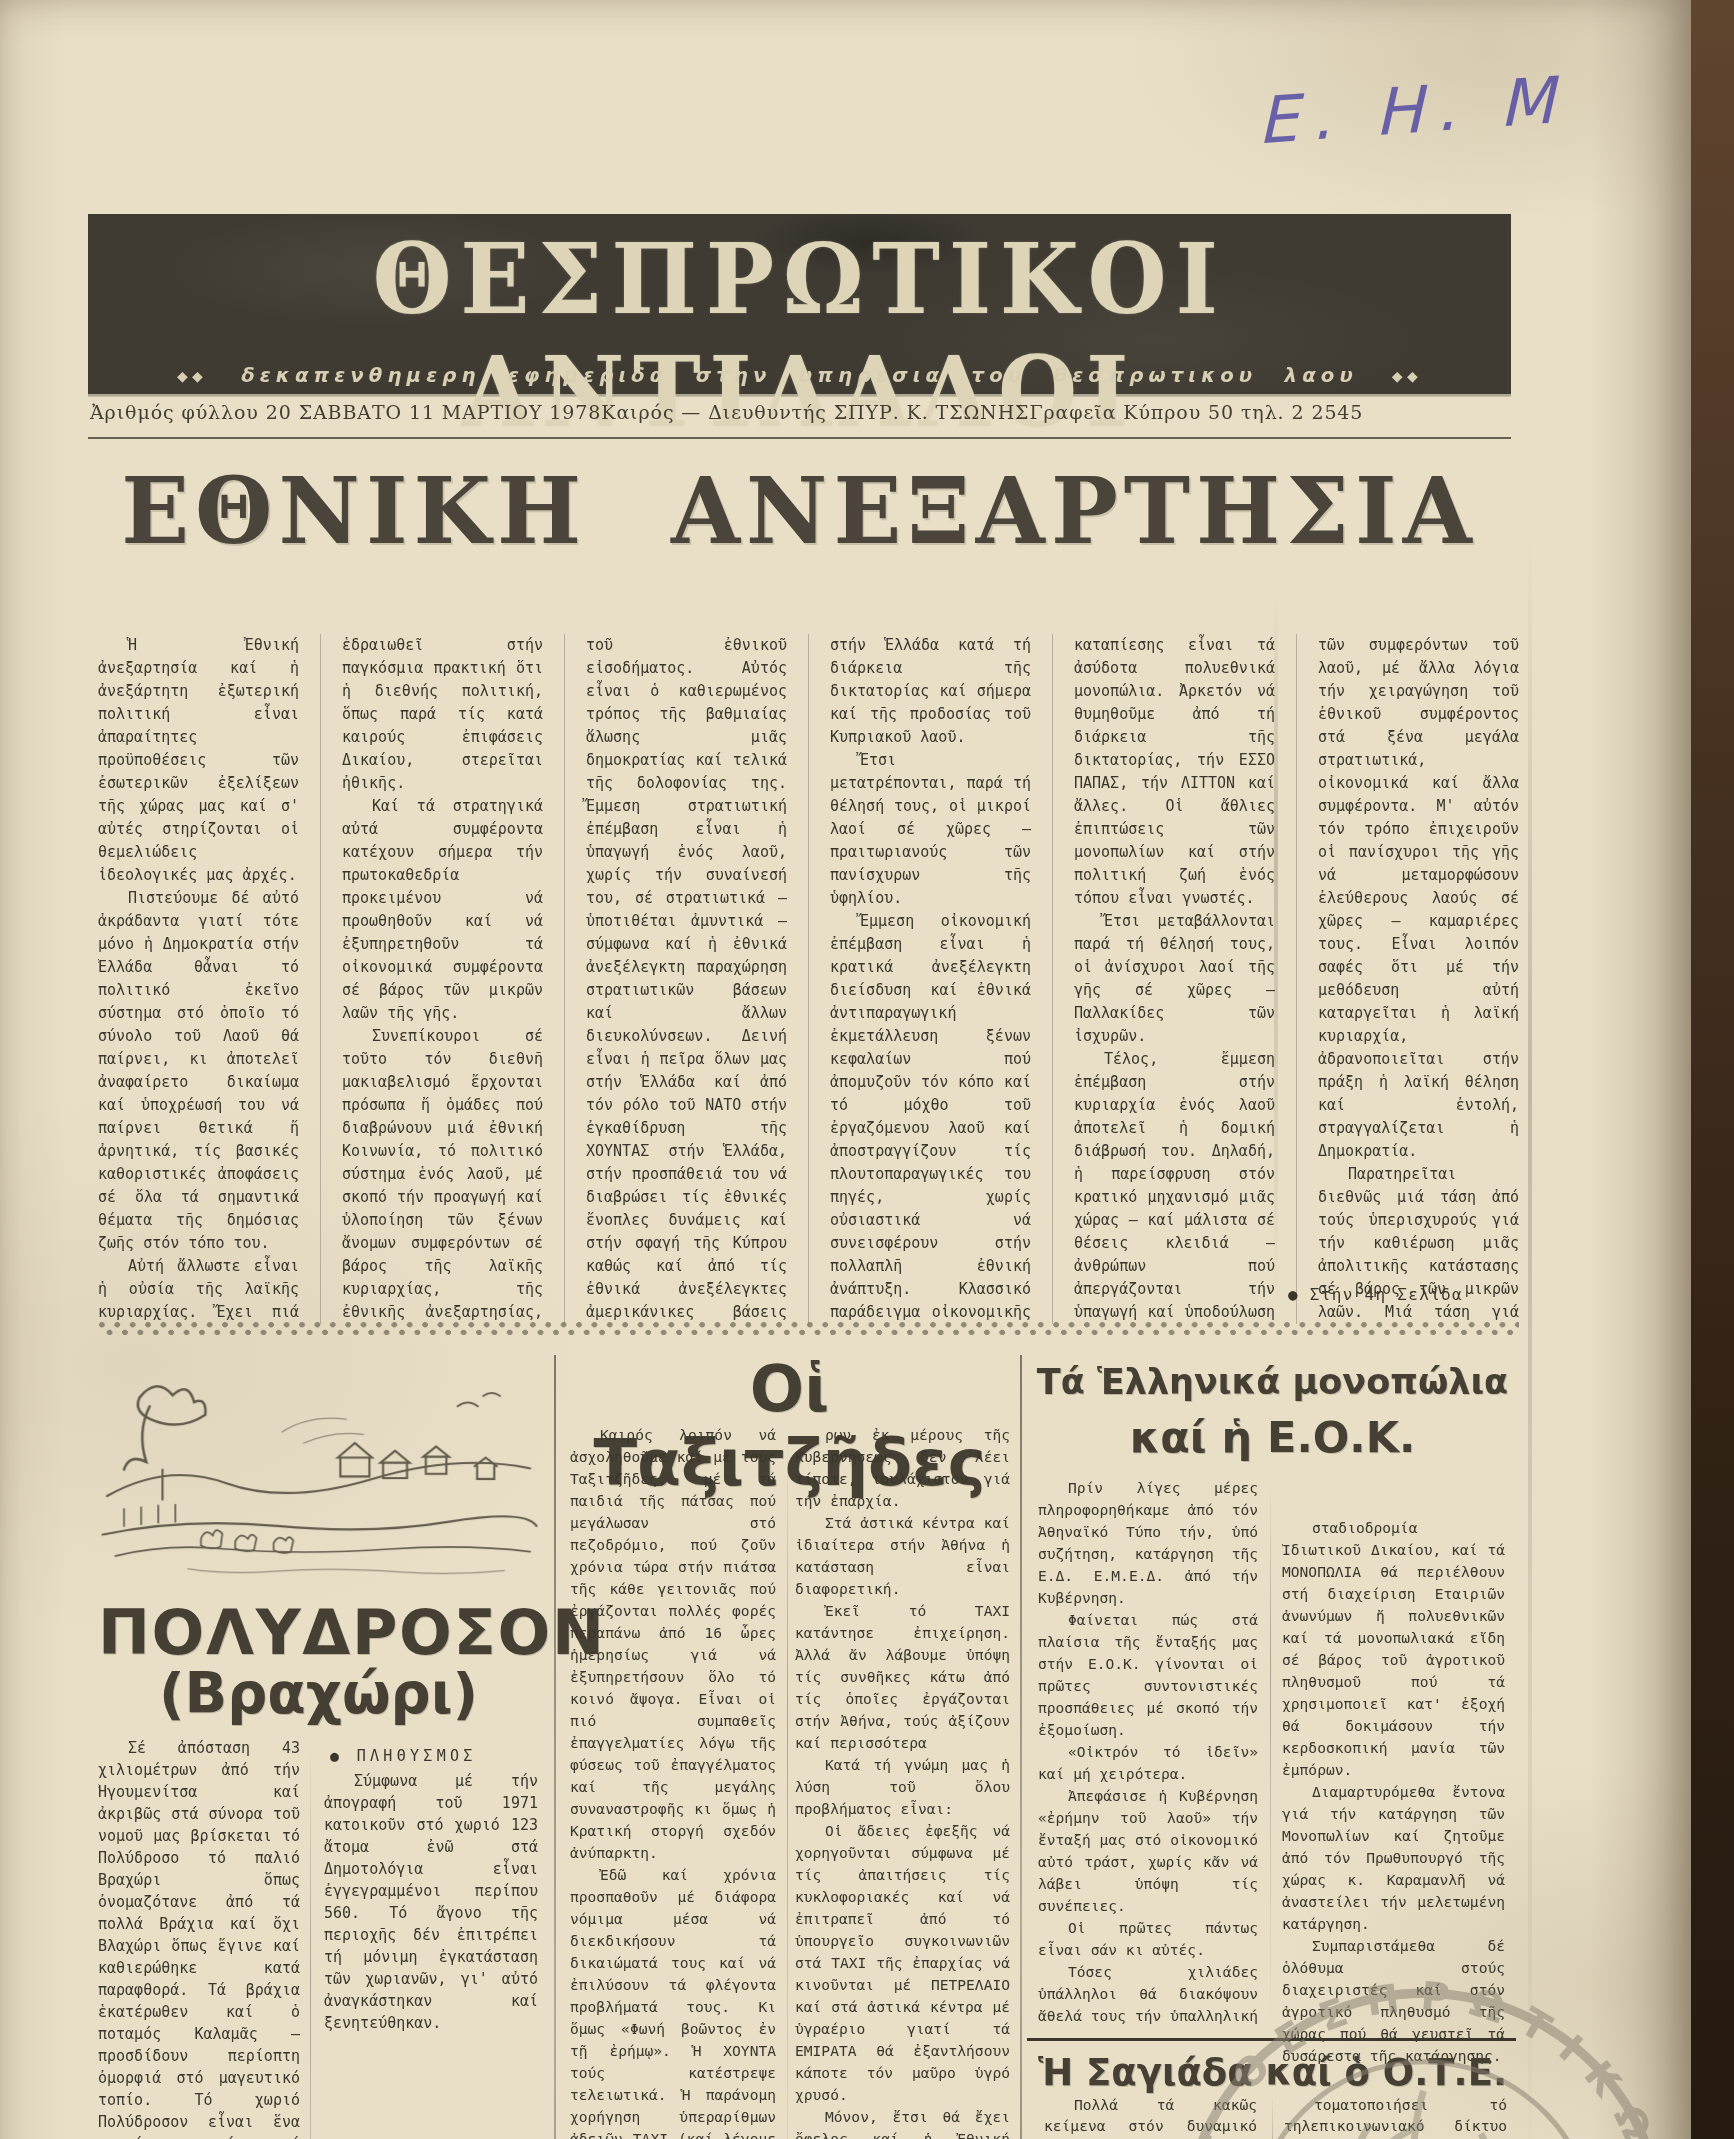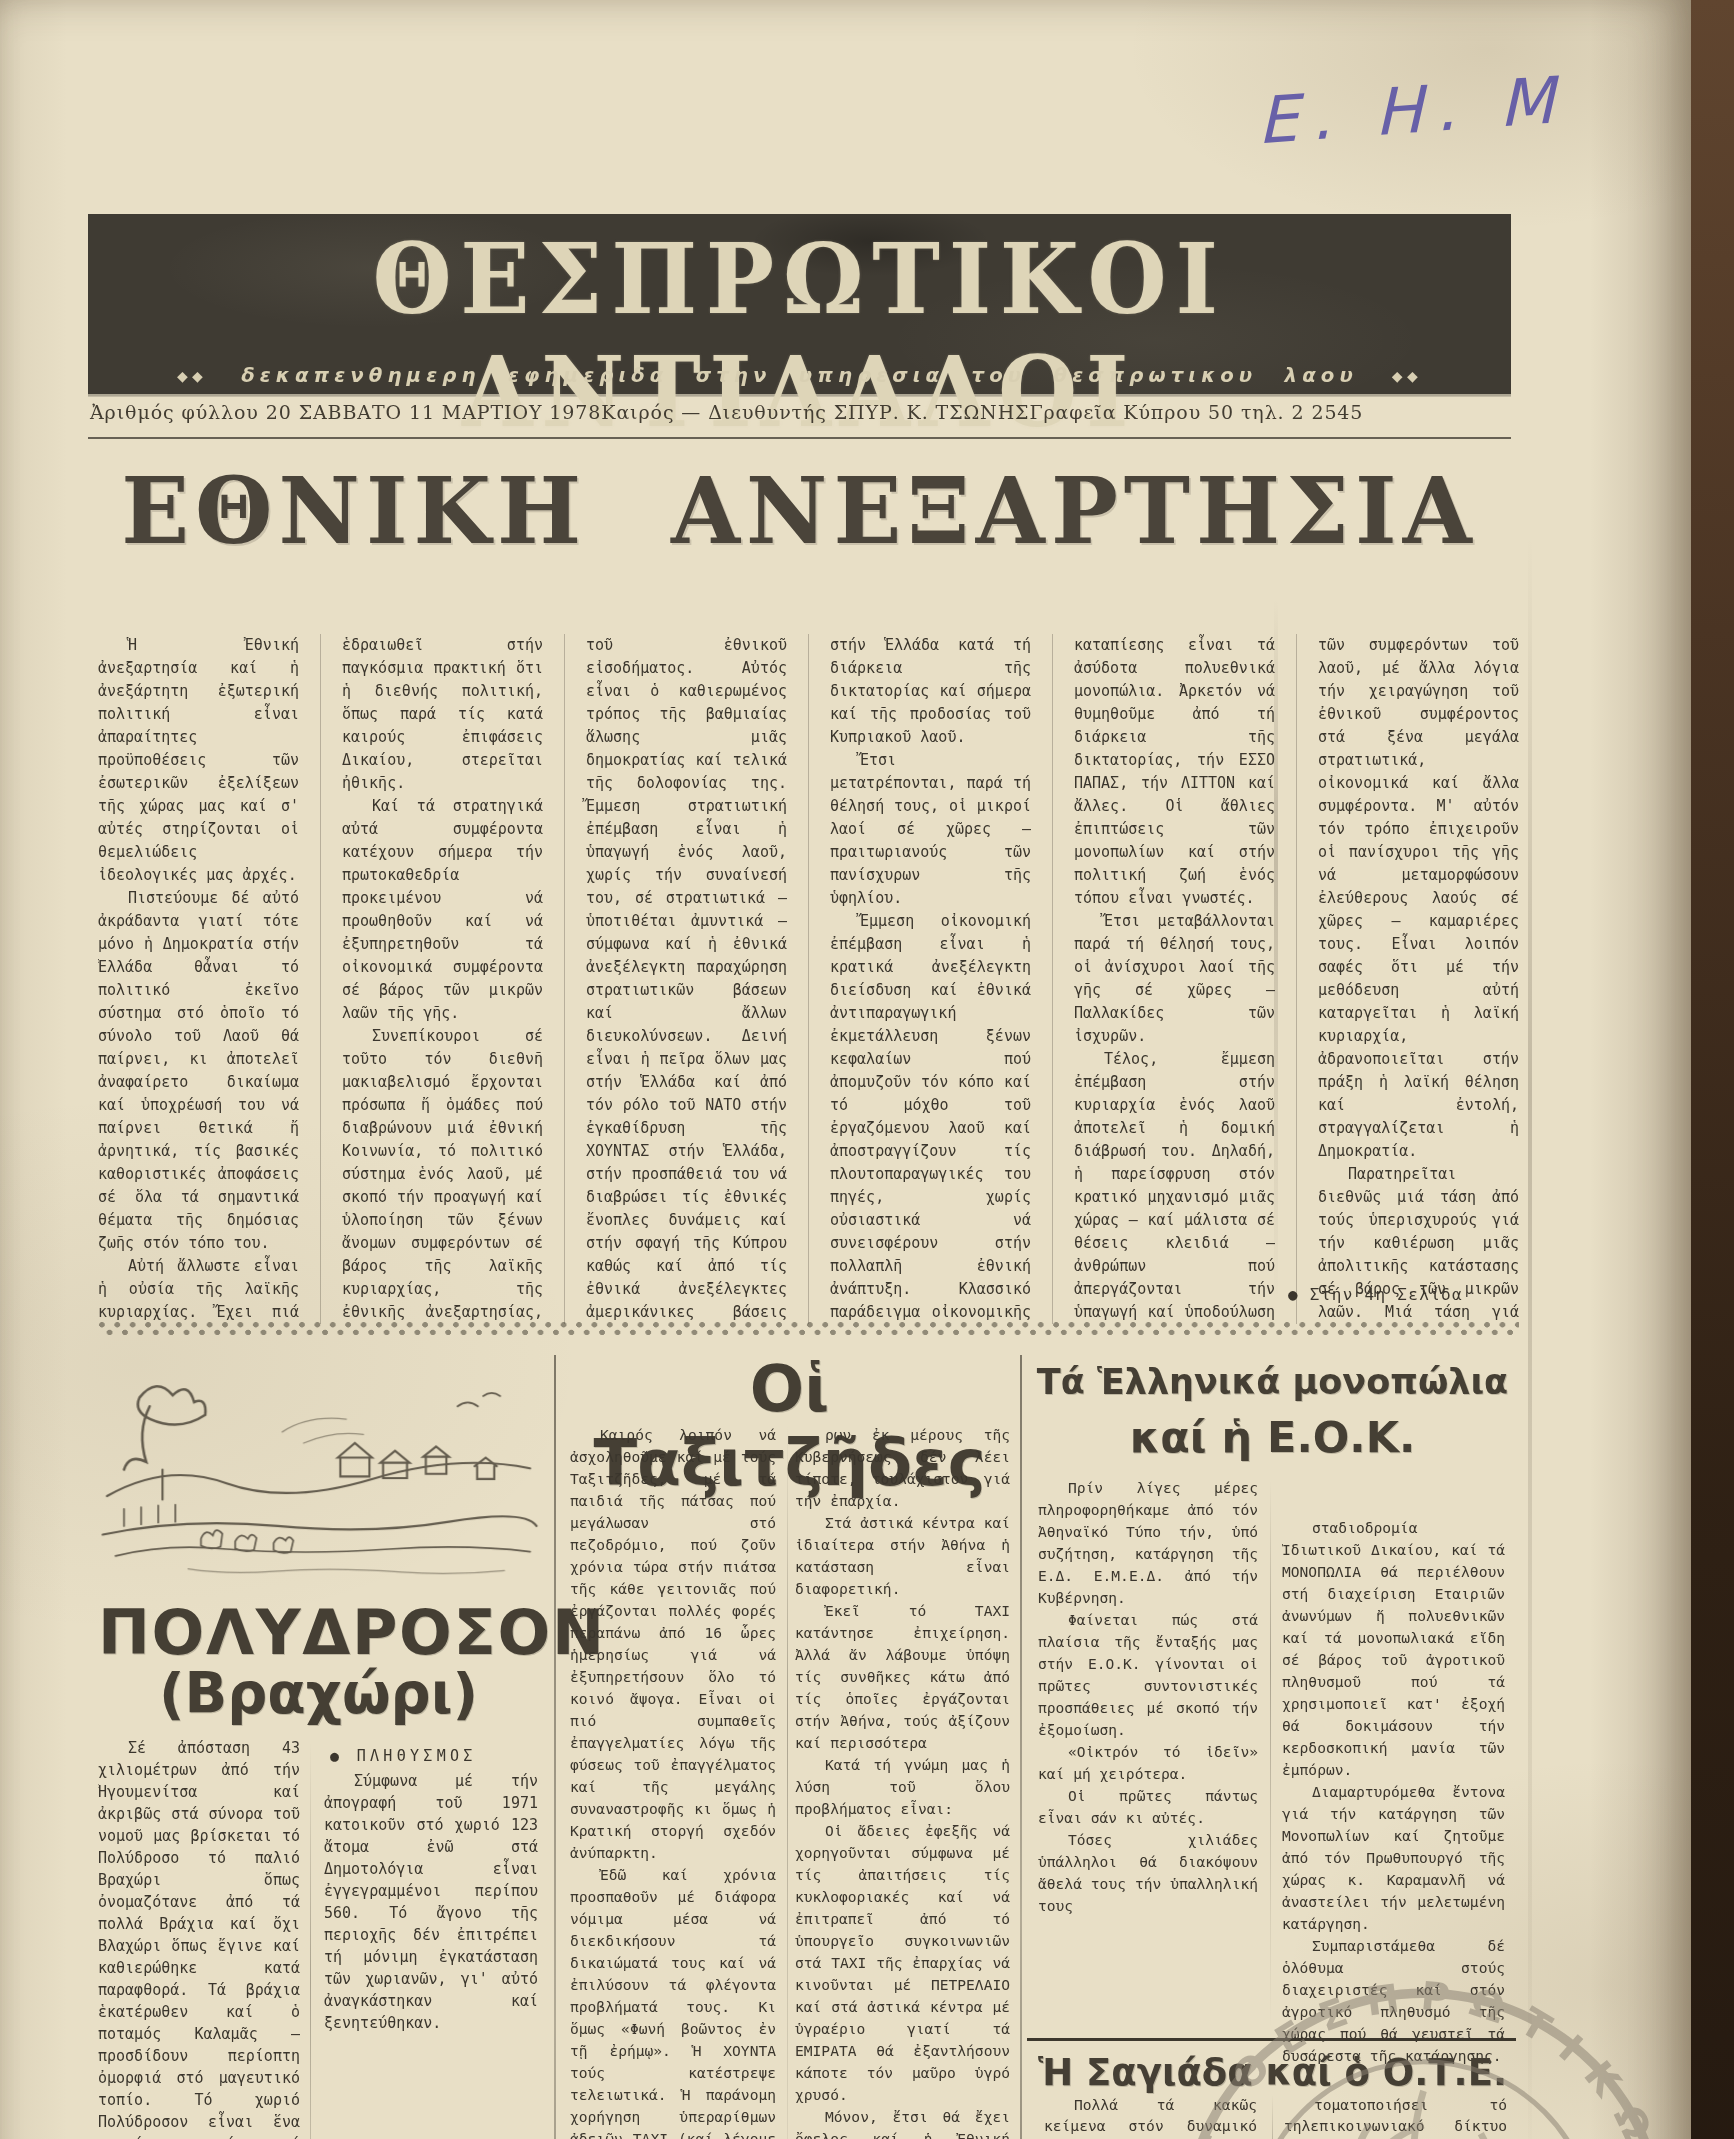--- a/index.html
+++ b/index.html
@@ -170,20 +170,21 @@
       <p class="para">Μόνον, ἔτσι θά ἔχει ὄφελος καί ἡ Ἐθνική οἰκονομία καί οἱ ταξιτζῆδες θά ζήσουν τουλάχιστον ἀνθρωπινά.</p>
     </div>
   <div class="vrule-faint" style="left:787px;top:1425px;height:860px;"></div>
 
   <div id="eok-title1" class="head-big">Τά Ἑλληνικά μονοπώλια</div>
   <div id="eok-title2" class="head-big">καί ἡ Ε.Ο.Κ.</div>
   <div class="bodycol" style="left:1038px;top:1477px;width:220px;height:554px;font-size:14.6px;">
       <p class="para">Πρίν λίγες μέρες πληροφορηθήκαμε ἀπό τόν Ἀθηναϊκό Τύπο τήν, ὑπό συζήτηση, κατάργηση τῆς Ε.Δ. Ε.Μ.Ε.Δ. ἀπό τήν Κυβέρνηση.</p>
       <p class="para">Φαίνεται πώς στά πλαίσια τῆς ἔνταξής μας στήν Ε.Ο.Κ. γίνονται οἱ πρῶτες συντονιστικές προσπάθειες μέ σκοπό τήν ἐξομοίωση.</p>
       <p class="para">«Οἰκτρόν τό ἰδεῖν» καί μή χειρότερα.</p>
+      <p class="para">Ἀπεφάσισε ἡ Κυβέρνηση «ἐρήμην τοῦ λαοῦ» τήν ἔνταξή μας στό οἰκονομικό αὐτό τράστ, χωρίς κἄν νά λάβει ὑπόψη τίς συνέπειες.</p>
       <p class="para">Οἱ πρῶτες πάντως εἶναι σάν κι αὐτές.</p>
       <p class="para">Τόσες χιλιάδες ὑπάλληλοι θά διακόψουν ἄθελά τους τήν ὑπαλληλική τους</p>
     </div>
   <div class="bodycol" style="left:1282px;top:1477px;width:223px;height:554px;font-size:14.6px;margin-top:40px;">
       <p class="para">σταδιοδρομία Ἰδιωτικοῦ Δικαίου, καί τά ΜΟΝΟΠΩΛΙΑ θά περιέλθουν στή διαχείριση Εταιριῶν ἀνωνύμων ἤ πολυεθνικῶν καί τά μονοπωλιακά εἴδη σέ βάρος τοῦ ἀγροτικοῦ πληθυσμοῦ πού τά χρησιμοποιεῖ κατ' ἐξοχή θά δοκιμάσουν τήν κερδοσκοπική μανία τῶν ἐμπόρων.</p>
       <p class="para">Διαμαρτυρόμεθα ἔντονα γιά τήν κατάργηση τῶν Μονοπωλίων καί ζητοῦμε ἀπό τόν Πρωθυπουργό τῆς χώρας κ. Καραμανλῆ νά ἀναστείλει τήν μελετωμένη κατάργηση.</p>
       <p class="para">Συμπαριστάμεθα δέ ὁλόθυμα στούς διαχειριστές καί στόν ἀγροτικό πληθυσμό τῆς χώρας πού θά γευστεῖ τά δυσάρεστα τῆς κατάργησης.</p>
     </div>
   <div class="vrule-faint" style="left:1270px;top:1481px;height:548px;"></div>
   <div class="hrule" style="left:1027px;top:2038px;width:489px;"></div>

